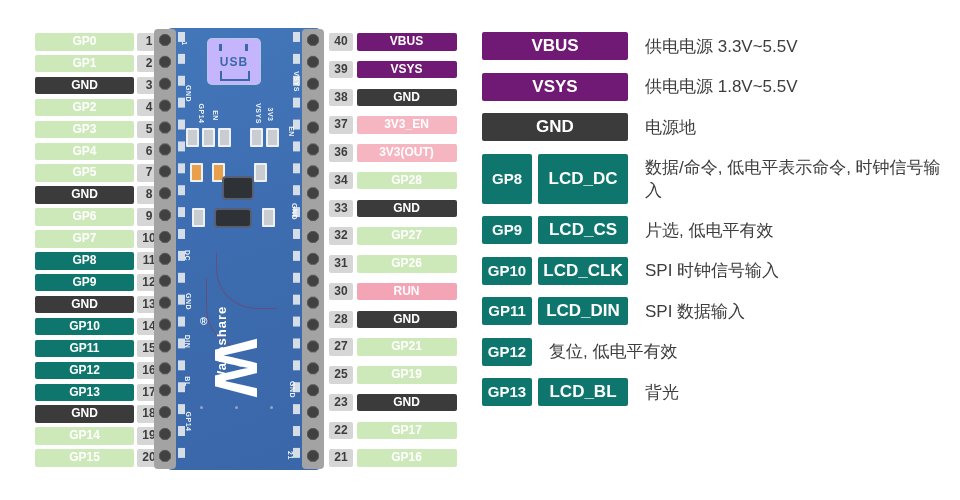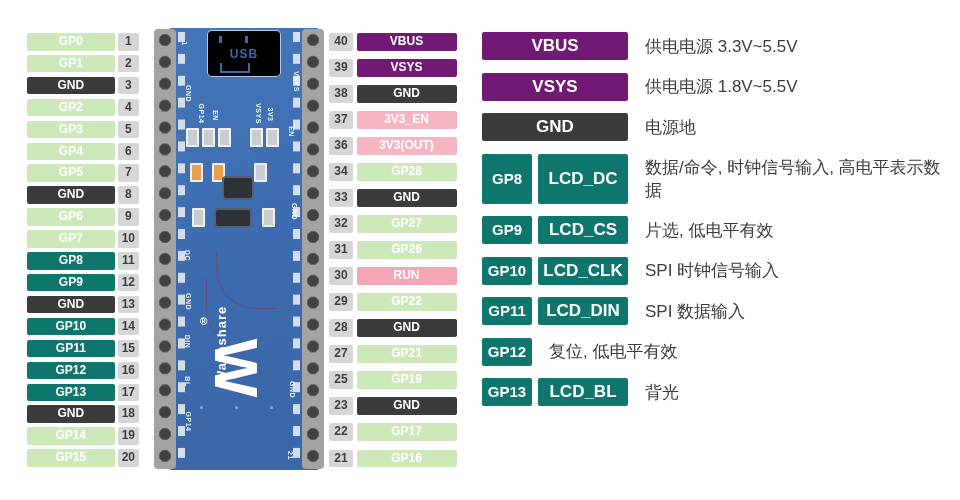--- a/index.html
+++ b/index.html
@@ -1,21 +1,21 @@
 <!DOCTYPE html>
 <html><head>
 <meta charset="utf-8">
 <style>
   html,body{margin:0;padding:0;background:#fff;}
   .canvas{position:relative;width:960px;height:500px;background:#fff;overflow:hidden;
           font-family:"Liberation Sans","DejaVu Sans",sans-serif;}
 
   
   .pincol{position:absolute;top:33px;height:434px;display:flex;flex-direction:column;justify-content:space-between;}
-  .pincol-left{left:27px;width:112px;}
+  .pincol-left{left:35px;width:127px;}
   .pincol-right{left:329px;width:152px;}
   .pinrow{display:flex;height:17.5px;}
   .pbox,.pnum{border-radius:2px;text-align:center;font-weight:700;font-size:12px;line-height:17.5px;}
   .pbox{color:#fff;}
   .pincol-left .pbox{width:99px;}
   .pincol-left .pnum{width:24px;margin-left:3px;}
   .pincol-right .pnum{width:24px;}
   .pincol-right .pbox{width:100px;margin-left:3.5px;}
   .pnum{background:#d6d6d6;color:#3d3d3d;}
   .pale{background:#cde9ba;}
@@ -32,21 +32,21 @@
   .hdr{position:absolute;top:1px;width:22px;height:440px;border-radius:4px;background:#a3a3a3;
        background-image:radial-gradient(8px 8px at 11px 11px,#414141 0 60%,#676767 75%,rgba(0,0,0,0) 78%);
        background-size:22px 21.9px;}
   .hdr-l{left:0;}
   .hdr-r{left:148px;}
   .pads{position:absolute;top:4px;width:7px;height:436px;
         background-image:linear-gradient(180deg,#e6eaee 0 10px,rgba(0,0,0,0) 10px);
         background-size:7px 21.9px;opacity:.9;}
   .pads-l{left:24px;}
   .pads-r{left:139px;}
-  .usb{position:absolute;left:54px;top:3px;width:72px;height:45px;background:#000000;border-radius:4px;
+  .usb{position:absolute;left:54px;top:11px;width:52px;height:45px;background:#c4b5fd;border-radius:4px;
        box-shadow:0 0 0 1px rgba(255,255,255,.6);}
   .usb-label{position:absolute;left:0;top:16px;width:100%;text-align:center;
        color:#3b68a8;font-size:12px;font-weight:700;letter-spacing:1px;}
   .usb-bracket{position:absolute;left:12px;top:32px;width:26px;height:8px;border:2px solid #3b68a8;border-top:none;}
   .usb-tick{position:absolute;top:5px;width:3px;height:7px;background:#3b68a8;}
   .usb-tick.t1{left:11px;} .usb-tick.t2{left:37px;}
 
   .smd{position:absolute;width:9px;height:15px;background:#c9cdd2;border:2px solid #eef1f4;border-radius:1px;}
   .smd.led{background:#e8a04c;}
   .chip{position:absolute;background:#2e3237;border-radius:2px;box-shadow:0 0 0 2px #566074;}
@@ -250,24 +250,20 @@
       </div>
     <div class="pinrow">
         <div class="pnum">31</div>
         <div class="pbox pale">GP26</div>
       </div>
     <div class="pinrow">
         <div class="pnum">30</div>
         <div class="pbox run">RUN</div>
       </div>
     <div class="pinrow">
-        <div class="pnum">29</div>
-        <div class="pbox pale">GP22</div>
-      </div>
-    <div class="pinrow">
         <div class="pnum">28</div>
         <div class="pbox gnd">GND</div>
       </div>
     <div class="pinrow">
         <div class="pnum">27</div>
         <div class="pbox pale">GP21</div>
       </div>
     <div class="pinrow">
         <div class="pnum">25</div>
         <div class="pbox pale">GP19</div>
@@ -295,21 +291,21 @@
       <div class="lbox lbox-wide red">VSYS</div>
       <div class="ldesc">供电电源 1.8V~5.5V</div>
     </div>
     <div class="lrow">
       <div class="lbox lbox-wide gnd">GND</div>
       <div class="ldesc">电源地</div>
     </div>
     <div class="lrow lrow-tall">
       <div class="lbox lbox-pin bright">GP8</div>
       <div class="lbox lbox-sig bright">LCD_DC</div>
-      <div class="ldesc">数据/命令, 时钟信号输入, 高电平表示数据</div>
+      <div class="ldesc">数据/命令, 低电平表示命令, 时钟信号输入</div>
     </div>
     <div class="lrow">
       <div class="lbox lbox-pin bright">GP9</div>
       <div class="lbox lbox-sig bright">LCD_CS</div>
       <div class="ldesc">片选, 低电平有效</div>
     </div>
     <div class="lrow">
       <div class="lbox lbox-pin bright">GP10</div>
       <div class="lbox lbox-sig bright">LCD_CLK</div>
       <div class="ldesc">SPI 时钟信号输入</div>

